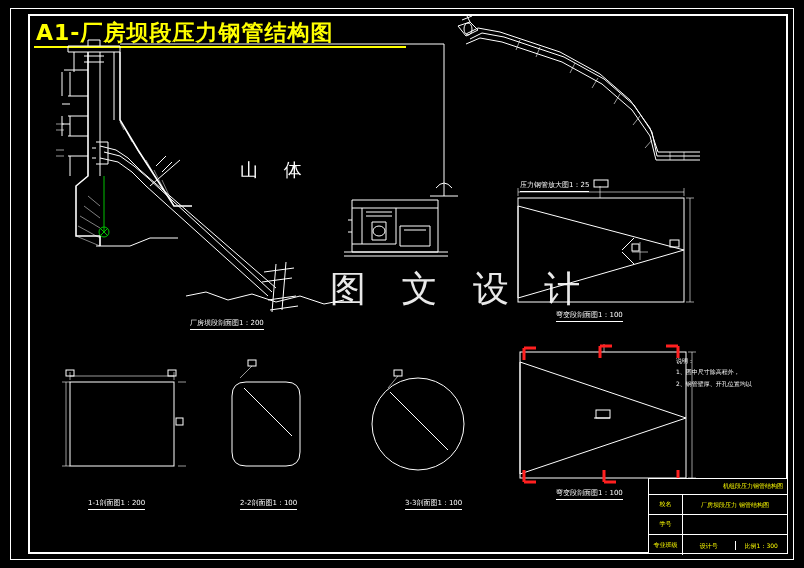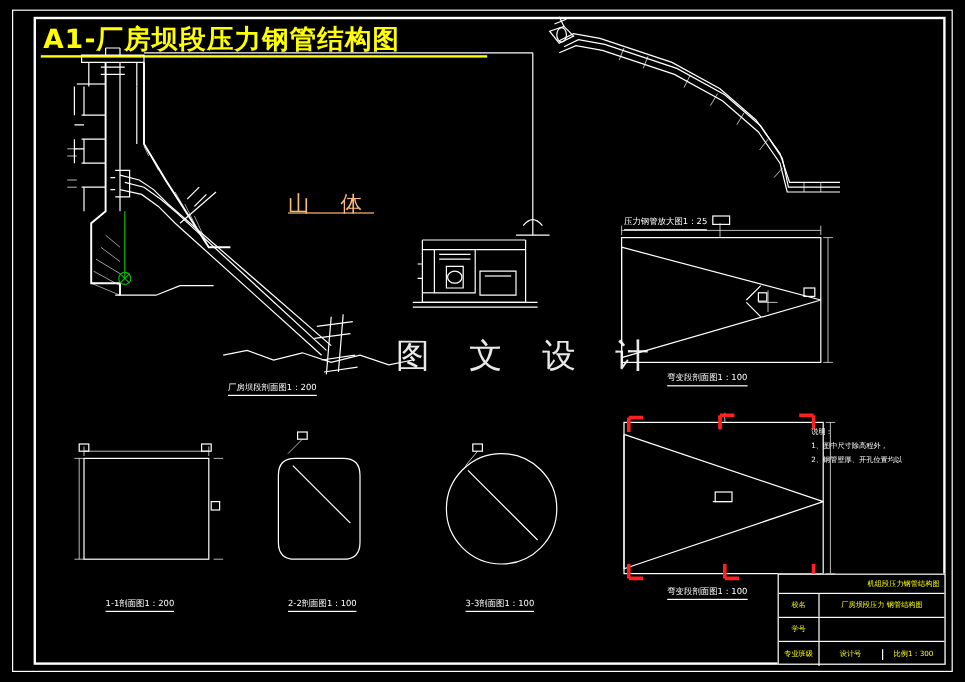--- a/index.html
+++ b/index.html
@@ -23,25 +23,25 @@
     position:absolute; left:36px; top:18px;
     font-family:"DejaVu Sans", sans-serif;
     font-size:22px; font-weight:bold; color:#ffff00;
     letter-spacing:1px; white-space:nowrap;
   }
   .title-underline {
     position:absolute; left:34px; top:46px; width:372px; height:2px; background:#ffff00;
   }
   .wm-mountain {
     position:absolute; left:240px; top:158px;
-    font-size:18px; color:#fdba74; letter-spacing:10px; white-space:nowrap;text-decoration:underline;
+    font-size:18px; color:#ffffff; letter-spacing:10px; white-space:nowrap;
   }
   .wm-big {
-    position:absolute; left:330px; top:278px;
-    font-size:28px; color:#e8e8e8; letter-spacing:12px; white-space:nowrap;
+    position:absolute; left:330px; top:265px;
+    font-size:36px; color:#e8e8e8; letter-spacing:12px; white-space:nowrap;
   }
   .cap {
     position:absolute;
     font-size:7px; color:#ffffff; white-space:nowrap;
     font-family:"DejaVu Sans", sans-serif;
   }
   .cap .ul { display:block; height:1px; background:#fff; margin-top:1px; }
   .notes {
     position:absolute; left:676px; top:355px;
     font-size:6px; color:#ffffff; line-height:1.9; white-space:nowrap;
@@ -242,21 +242,21 @@
   </div>
   <div class="cap" style="left:556px; top:488px;">
     <span>弯变段剖面图1：100</span><span class="ul"></span>
   </div>
   <div class="cap" style="left:88px; top:498px;">
     <span>1-1剖面图1：200</span><span class="ul"></span>
   </div>
   <div class="cap" style="left:240px; top:498px;">
     <span>2-2剖面图1：100</span><span class="ul"></span>
   </div>
-  <div class="cap" style="left:388px; top:498px;">
+  <div class="cap" style="left:405px; top:498px;">
     <span>3-3剖面图1：100</span><span class="ul"></span>
   </div>
 
   <div class="notes">
     <div>说明：</div>
     <div>1、图中尺寸除高程外，</div>
     <div>2、钢管壁厚、开孔位置均以</div>
   </div>
 
   <div class="titleblock">

